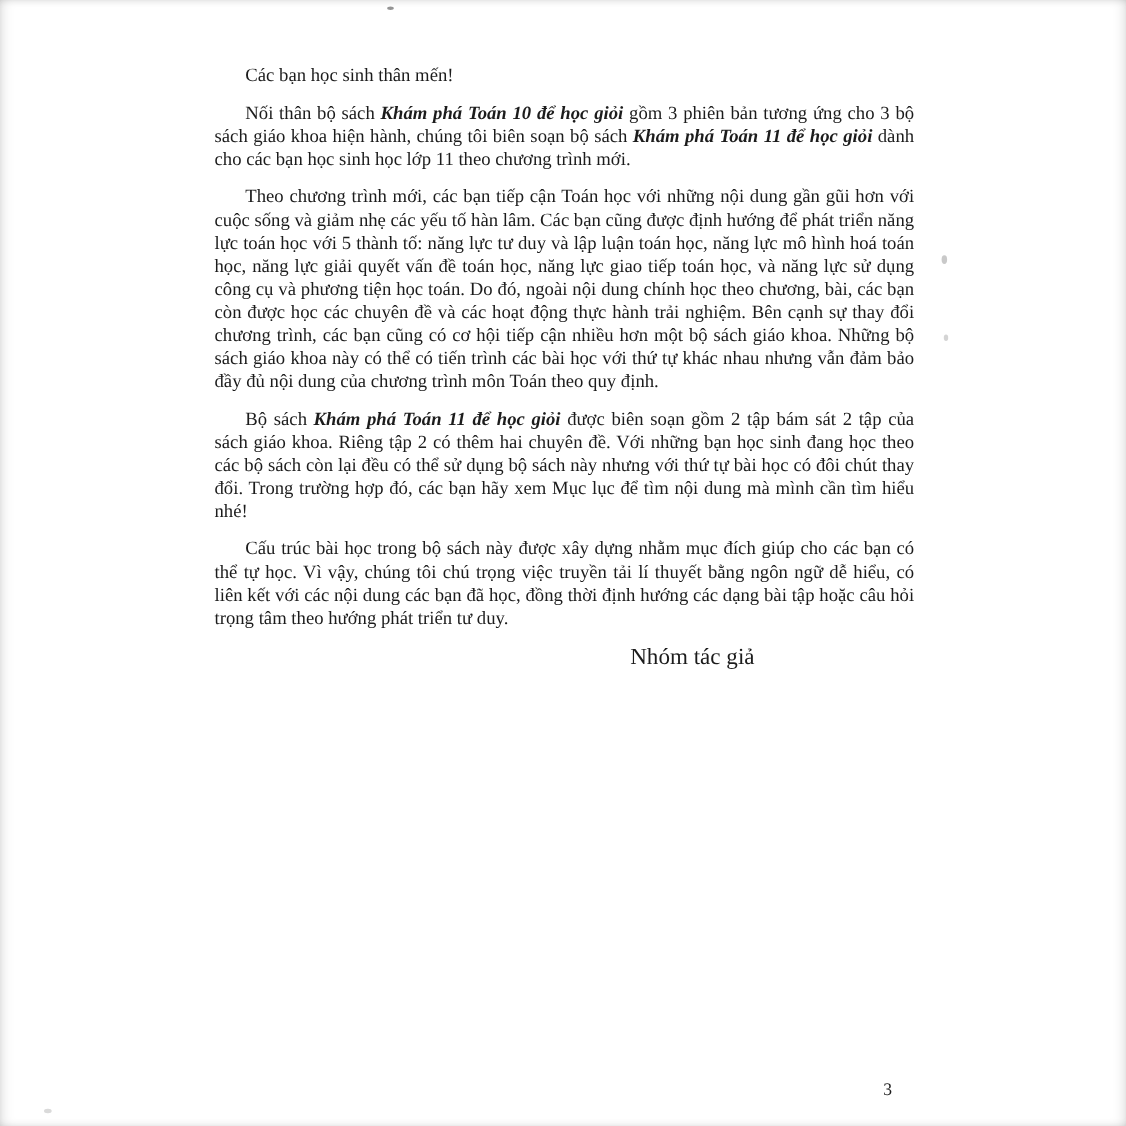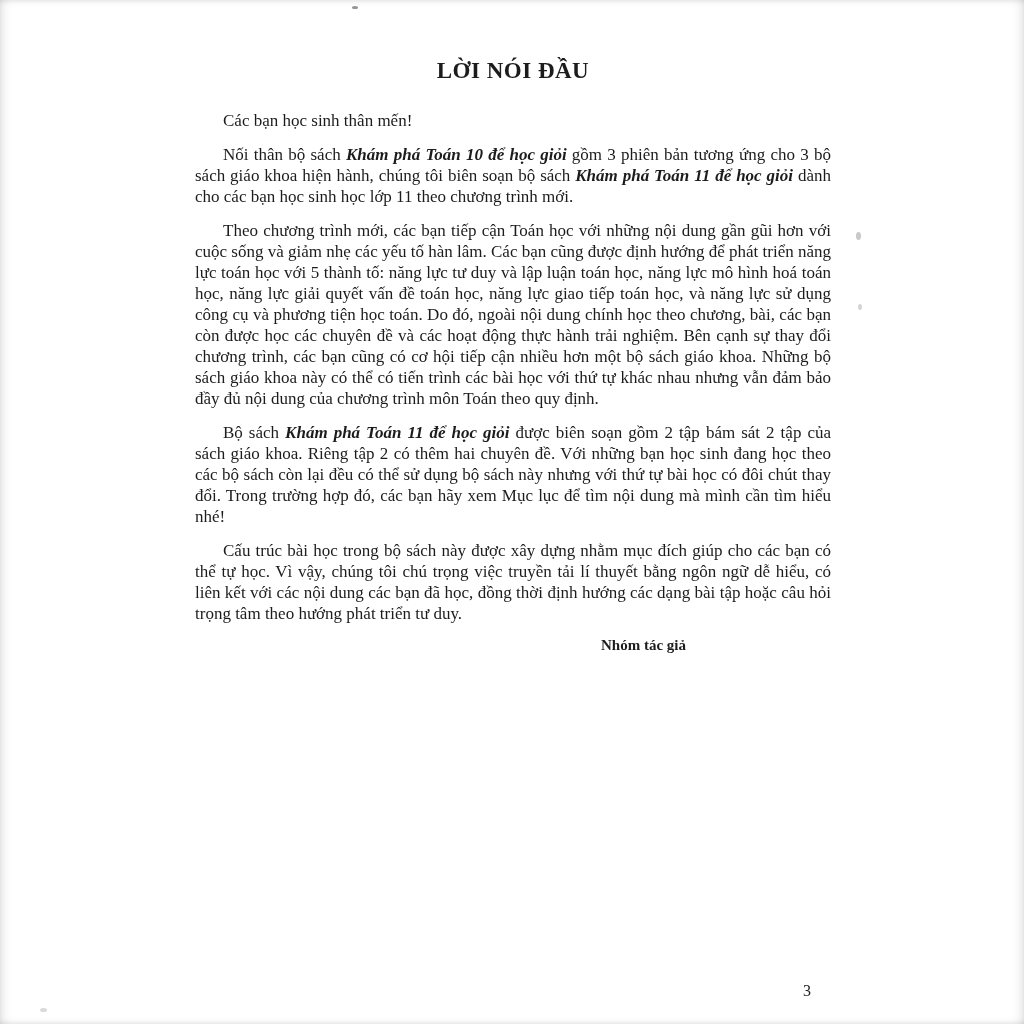--- a/index.html
+++ b/index.html
@@ -38,22 +38,22 @@
     line-height: 21px;
     text-align: justify;
     text-indent: 28px;
     margin: 0 0 13px 0;
   }
   .para .bold-italic {
     font-weight: bold;
     font-style: italic;
   }
   .signature {
-    font-weight: bold;
-    font-size: 15px;
+    font-weight: normal;
+    font-size: 21px;
     text-align: right;
     padding-right: 145px;
     margin-top: 2px;
   }
   .page-number {
     position: absolute;
     left: 803px;
     top: 982px;
     font-size: 16px;
     color: #1c1c1c;
@@ -72,21 +72,20 @@
 <body>
 
 <div class="scan-page">
 
   <span class="speck s1"></span>
   <span class="speck s2"></span>
   <span class="speck s3"></span>
   <span class="speck s4"></span>
 
   <div class="content">
-    <h1 class="doc-title">LỜI NÓI ĐẦU</h1>
 
     <div>
         <p class="para"><span>Các bạn học sinh thân mến!</span></p>
         <p class="para"><span>Nối thân bộ sách </span><span class="bold-italic">Khám phá Toán 10 để học giỏi</span><span> gồm 3 phiên bản tương ứng cho 3 bộ sách giáo khoa hiện hành, chúng tôi biên soạn bộ sách </span><span class="bold-italic">Khám phá Toán 11 để học giỏi</span><span> dành cho các bạn học sinh học lớp 11 theo chương trình mới.</span></p>
         <p class="para"><span>Theo chương trình mới, các bạn tiếp cận Toán học với những nội dung gần gũi hơn với cuộc sống và giảm nhẹ các yếu tố hàn lâm. Các bạn cũng được định hướng để phát triển năng lực toán học với 5 thành tố: năng lực tư duy và lập luận toán học, năng lực mô hình hoá toán học, năng lực giải quyết vấn đề toán học, năng lực giao tiếp toán học, và năng lực sử dụng công cụ và phương tiện học toán. Do đó, ngoài nội dung chính học theo chương, bài, các bạn còn được học các chuyên đề và các hoạt động thực hành trải nghiệm. Bên cạnh sự thay đổi chương trình, các bạn cũng có cơ hội tiếp cận nhiều hơn một bộ sách giáo khoa. Những bộ sách giáo khoa này có thể có tiến trình các bài học với thứ tự khác nhau nhưng vẫn đảm bảo đầy đủ nội dung của chương trình môn Toán theo quy định.</span></p>
         <p class="para"><span>Bộ sách </span><span class="bold-italic">Khám phá Toán 11 để học giỏi</span><span> được biên soạn gồm 2 tập bám sát 2 tập của sách giáo khoa. Riêng tập 2 có thêm hai chuyên đề. Với những bạn học sinh đang học theo các bộ sách còn lại đều có thể sử dụng bộ sách này nhưng với thứ tự bài học có đôi chút thay đổi. Trong trường hợp đó, các bạn hãy xem Mục lục để tìm nội dung mà mình cần tìm hiểu nhé!</span></p>
         <p class="para"><span>Cấu trúc bài học trong bộ sách này được xây dựng nhằm mục đích giúp cho các bạn có thể tự học. Vì vậy, chúng tôi chú trọng việc truyền tải lí thuyết bằng ngôn ngữ dễ hiểu, có liên kết với các nội dung các bạn đã học, đồng thời định hướng các dạng bài tập hoặc câu hỏi trọng tâm theo hướng phát triển tư duy.</span></p>
       </div>
 
     <div class="signature">Nhóm tác giả</div>

